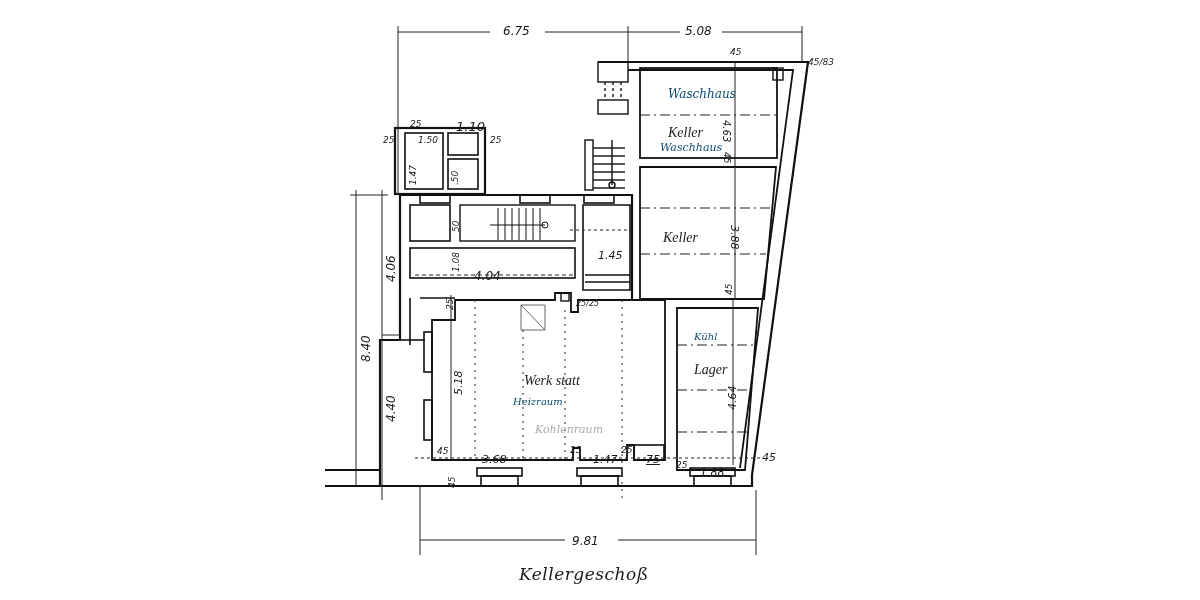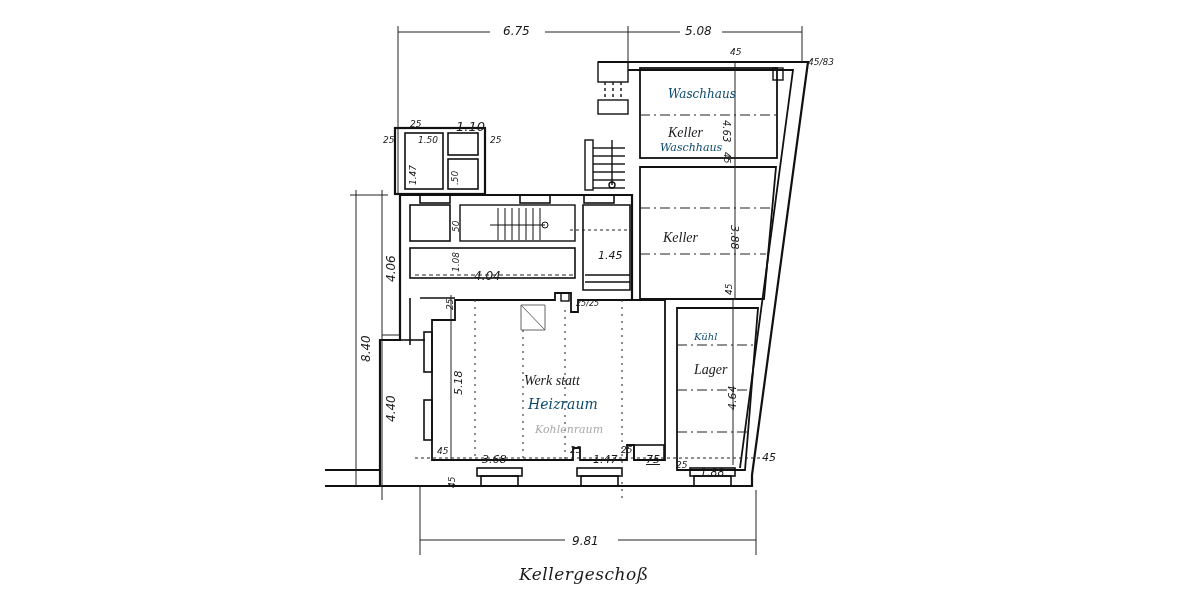--- a/index.html
+++ b/index.html
@@ -189,18 +189,18 @@
 <span class="lbl dim" style="left:646px;top:454px;text-decoration:underline;">75</span>
 <span class="lbl dim" style="left:676px;top:461px;font-size:9px;">25</span>
 <span class="lbl dim" style="left:700px;top:454px;margin-top:13px;">1.88</span>
 <span class="lbl dim" style="left:762px;top:452px;">45</span>
 
 <span class="lbl room-faint" style="left:668px;top:88px;">Waschhaus</span>
 <span class="lbl room" style="left:668px;top:126px;">Keller</span>
 <span class="lbl room-faint" style="left:660px;top:142px;font-size:11px;">Waschhaus</span>
 <span class="lbl room" style="left:663px;top:231px;">Keller</span>
 <span class="lbl room" style="left:524px;top:374px;">Werk statt</span>
-<span class="lbl room-faint" style="left:528px;top:397px;font-size:14px;">Heizraum</span>
+<span class="lbl room-faint" style="left:513px;top:397px;font-size:10px;">Heizraum</span>
 <span class="lbl room-faint" style="left:535px;top:424px;font-size:11px;color:#aaa;font-style:italic;">Kohlenraum</span>
 <span class="lbl room-faint" style="left:694px;top:332px;font-size:10px;">Kühl</span>
 <span class="lbl room" style="left:694px;top:363px;">Lager</span>
 
 <span class="lbl title" style="left:512px;top:566px;margin-left:7px;">Kellergeschoß</span>
 
 </body></html>

